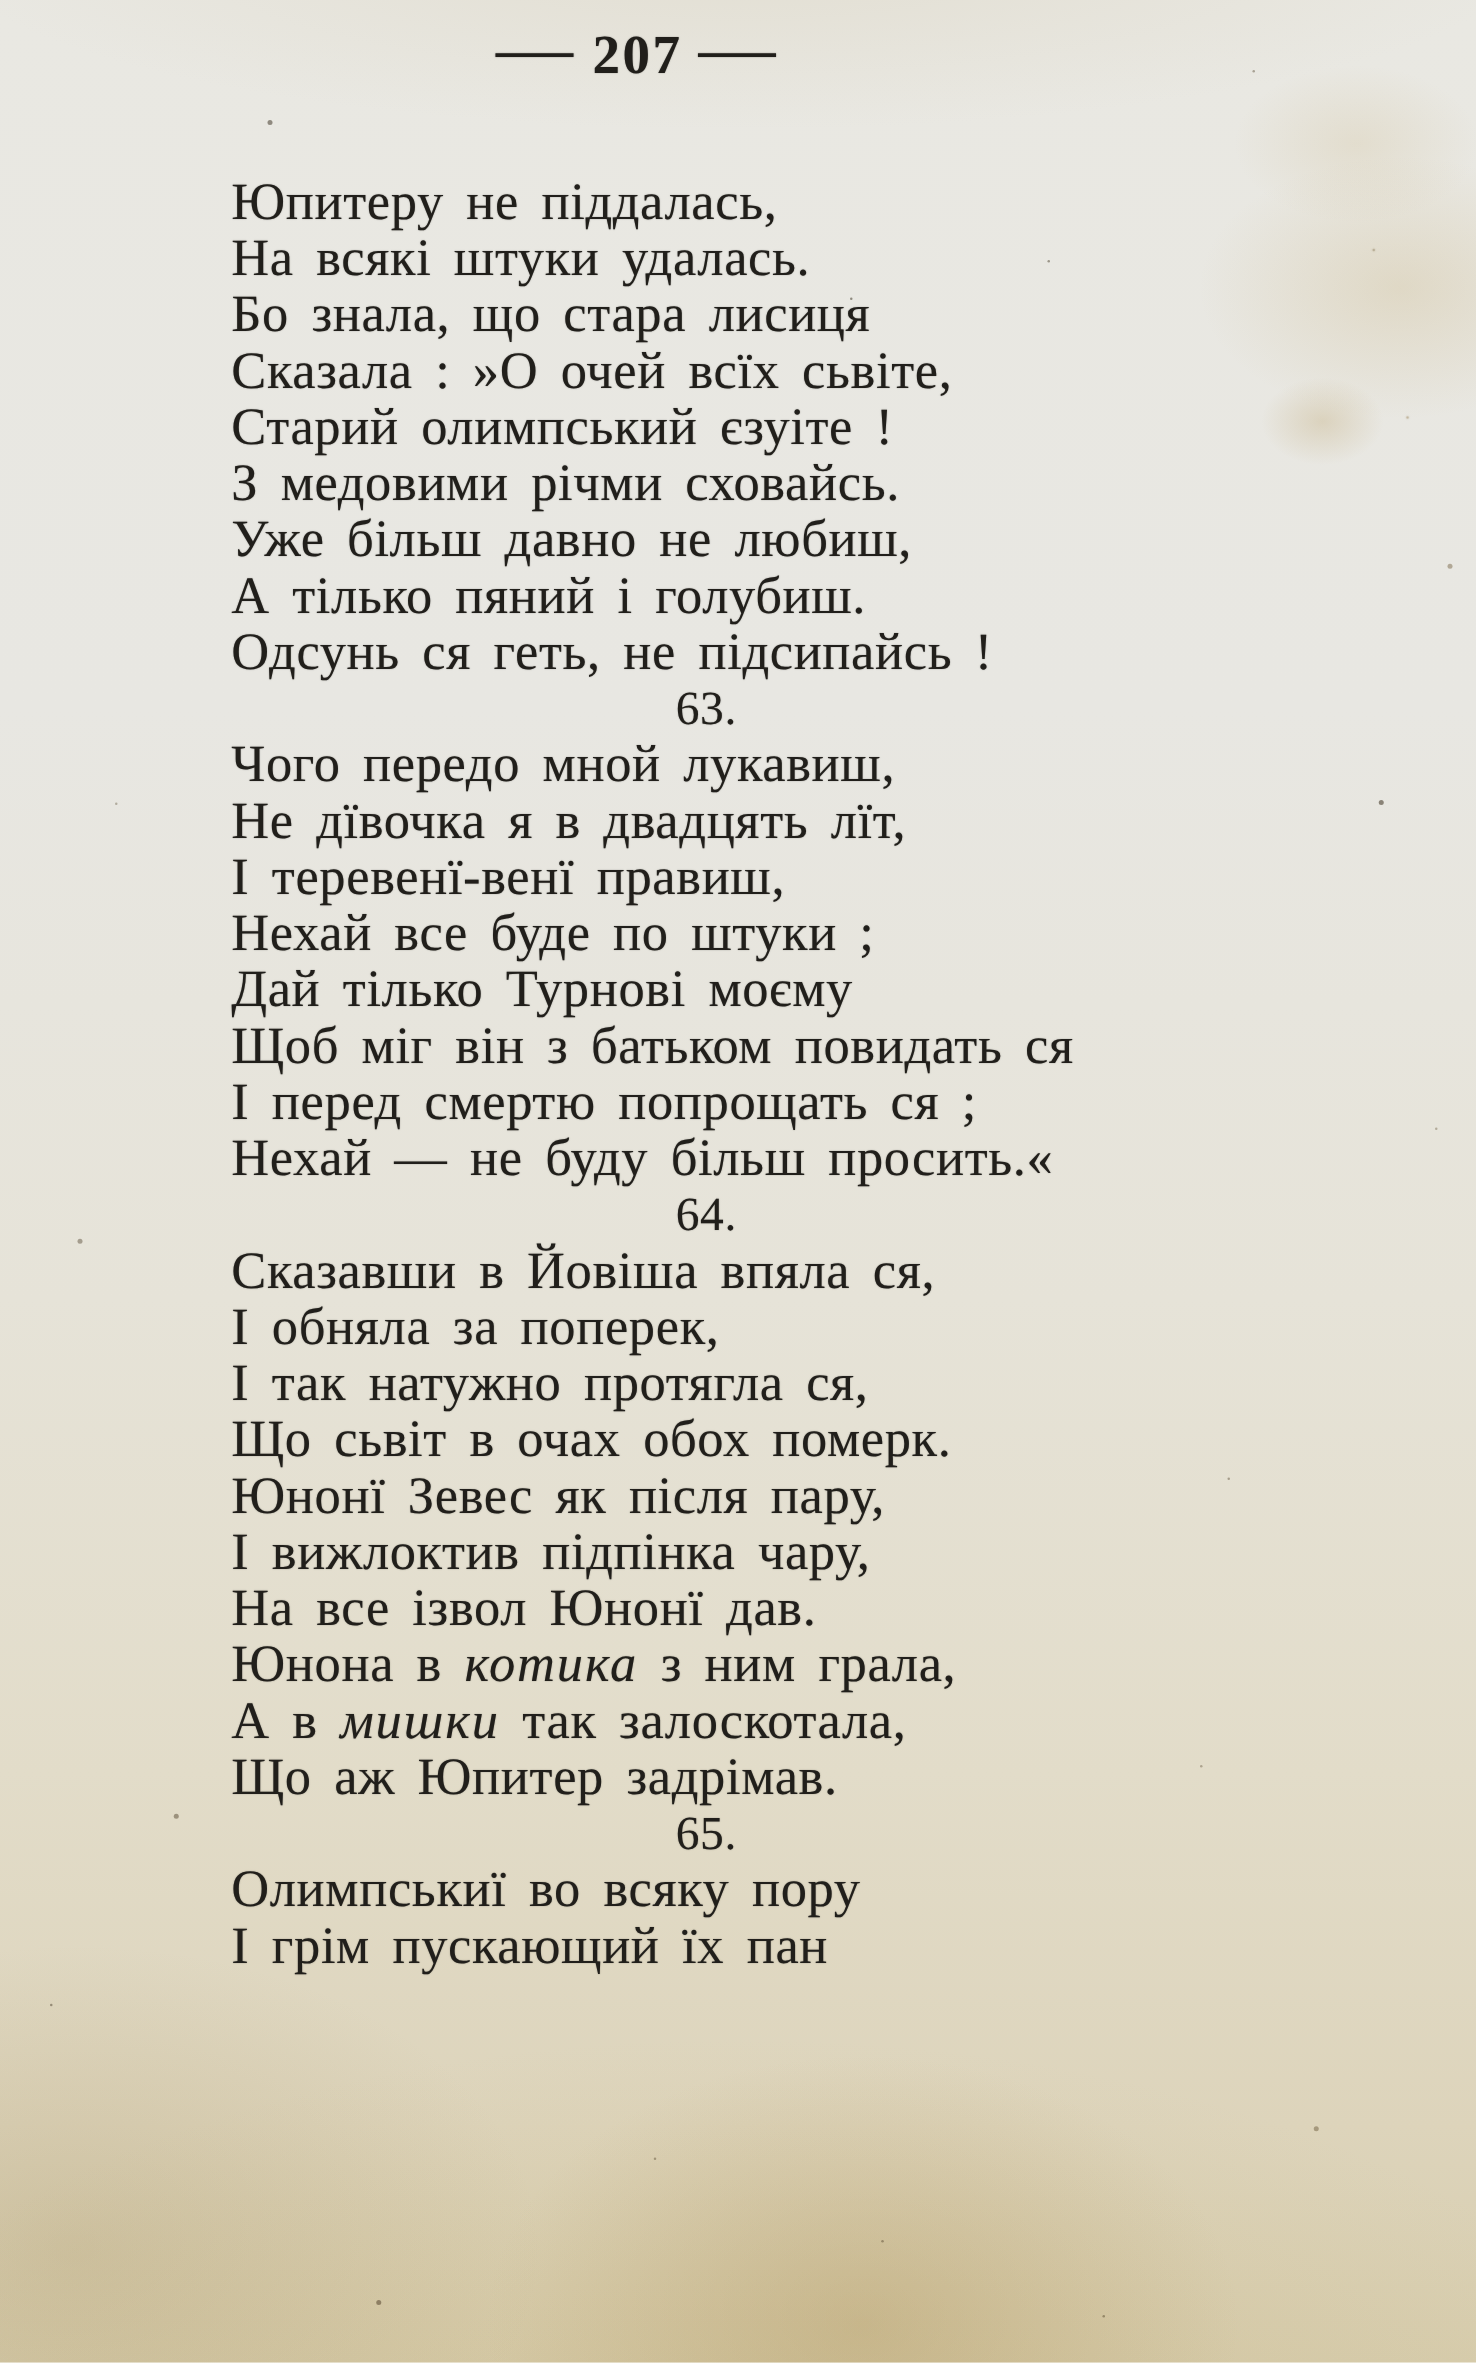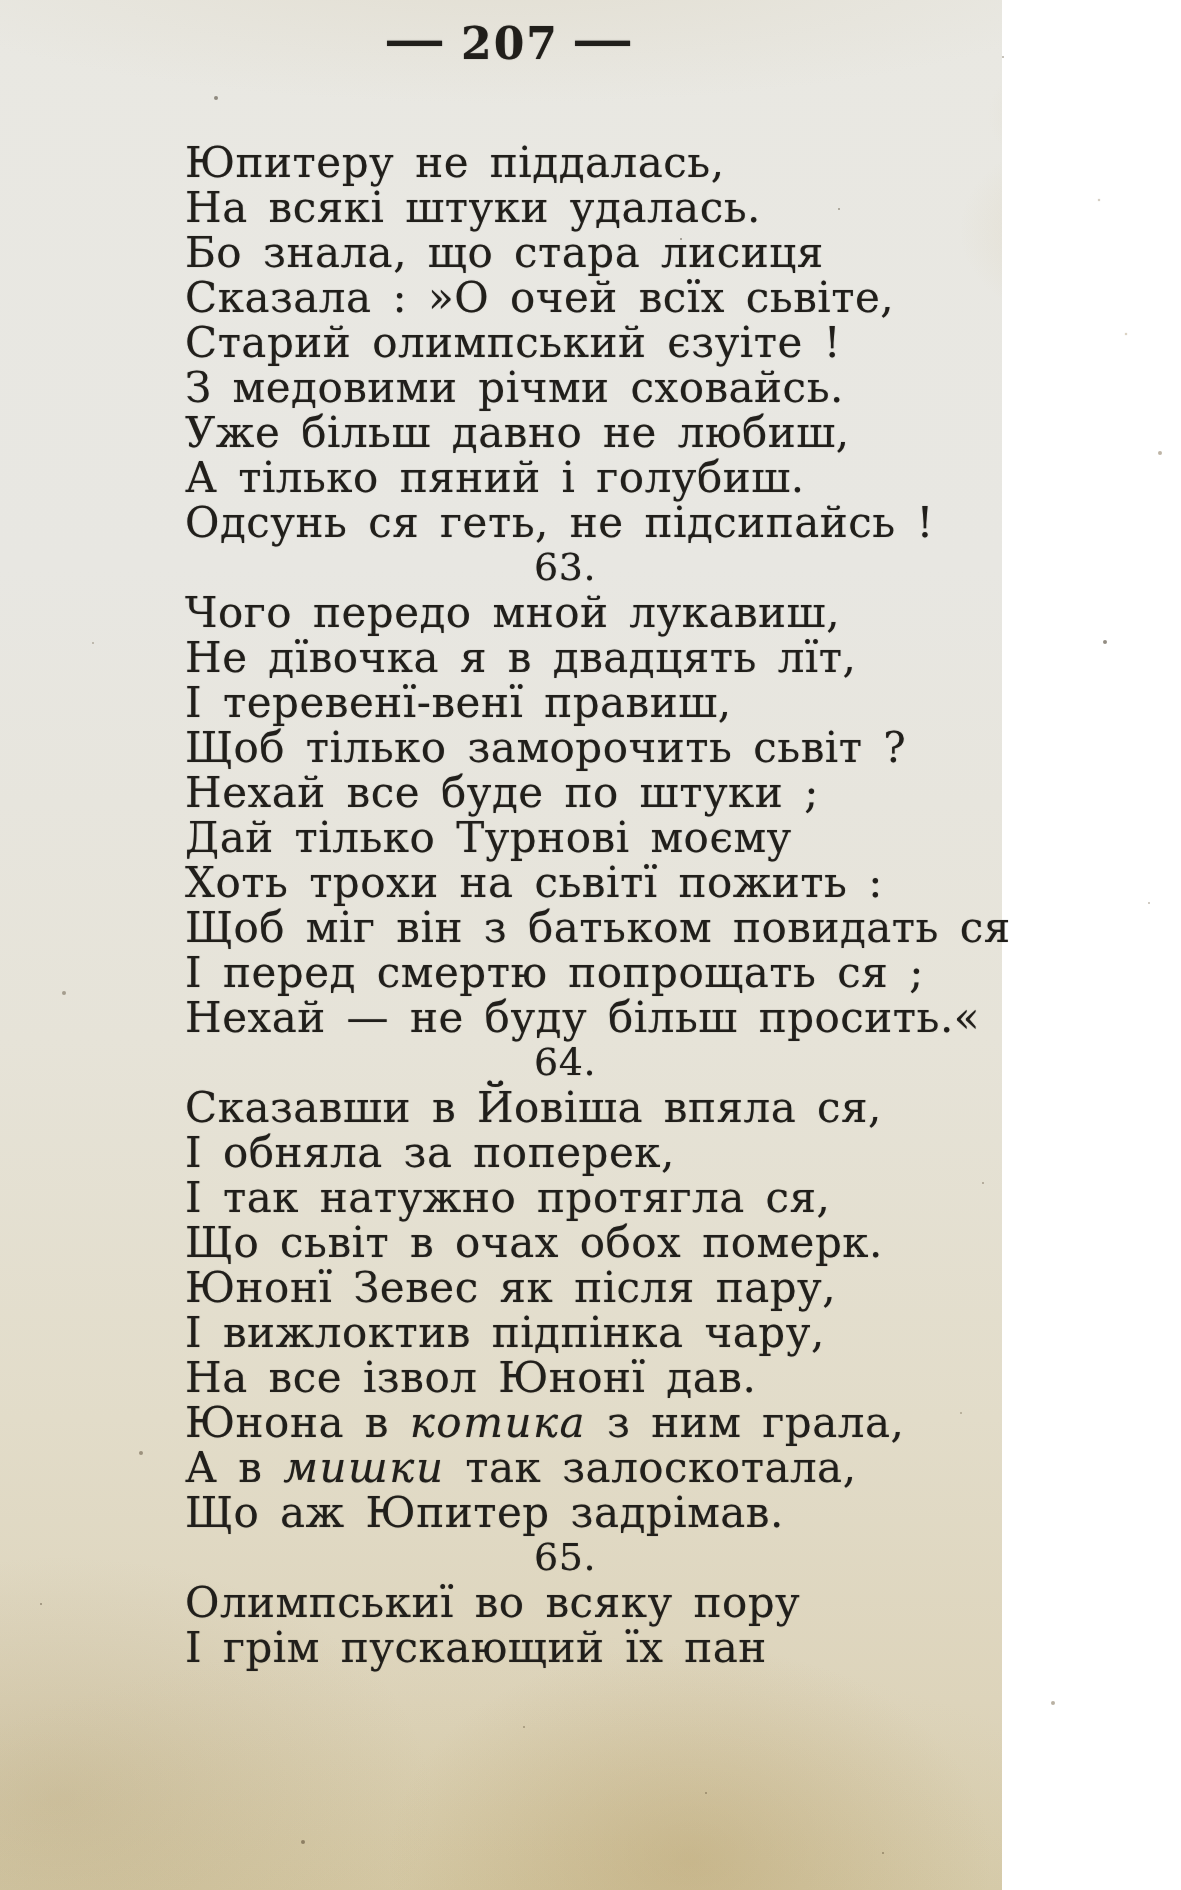--- a/index.html
+++ b/index.html
@@ -6,34 +6,35 @@
     margin: 0;
     padding: 0;
     width: 1181px;
     height: 1890px;
     overflow: hidden;
     font-family: "DejaVu Serif", "Liberation Serif", serif;
   }
   .page {
     position: absolute;
     left: 0; top: 0;
-    width: 1002px;
+    width: 1181px;
     height: 1890px;
     color: #211f1b;
     background:
       
       radial-gradient(ellipse 230px 150px at 1120px 230px, rgba(186,155,84,0.20), rgba(186,155,84,0) 70%),
       radial-gradient(ellipse 140px 90px  at 1085px 115px, rgba(186,155,84,0.14), rgba(186,155,84,0) 70%),
       radial-gradient(ellipse 70px 50px   at 1058px 337px, rgba(170,135,60,0.22), rgba(170,135,60,0) 70%),
       radial-gradient(ellipse 420px 300px at 690px 1860px, rgba(165,135,72,0.28), rgba(165,135,72,0) 72%),
       radial-gradient(ellipse 520px 340px at 60px 1800px,  rgba(150,125,70,0.20), rgba(150,125,70,0) 72%),
       radial-gradient(ellipse 1100px 600px at 50% 110%,    rgba(193,168,106,0.30), rgba(193,168,106,0) 75%),
       radial-gradient(ellipse 800px 180px at 50% -40px,    rgba(205,192,160,0.25), rgba(205,192,160,0) 80%),
       
       linear-gradient(180deg, #e9e8e2 0%, #e8e7e2 30%, #e6e3d8 55%, #e2dcc9 75%, #ddd4bb 90%, #d7cdae 100%);
+    font-family: Liberation Serif, serif;
   }
   
   .specks {
     position: absolute;
     left: 0; top: 0;
     width: 2px; height: 2px;
     border-radius: 50%;
     background: transparent;
     box-shadow:
       215px 97px 0 1px rgba(70,60,45,0.55),
@@ -119,24 +120,22 @@
       <div class="poem-line"><span>Сказала : »О очей всїх сьвіте,</span></div>
       <div class="poem-line"><span>Старий олимпський єзуіте !</span></div>
       <div class="poem-line"><span>З медовими річми сховайсь.</span></div>
       <div class="poem-line"><span>Уже більш давно не любиш,</span></div>
       <div class="poem-line"><span>А тілько пяний і голубиш.</span></div>
       <div class="poem-line"><span>Одсунь ся геть, не підсипайсь !</span></div>
       <div class="stanza-number">63.</div>
       <div class="poem-line"><span>Чого передо мной лукавиш,</span></div>
       <div class="poem-line"><span>Не дївочка я в двадцять лїт,</span></div>
       <div class="poem-line"><span>І теревенї-венї правиш,</span></div>
-      <div class="poem-line"><span>Щоб тілько заморочить сьвіт ?</span></div>
       <div class="poem-line"><span>Нехай все буде по штуки ;</span></div>
       <div class="poem-line"><span>Дай тілько Турнові моєму</span></div>
-      <div class="poem-line"><span>Хоть трохи на сьвітї пожить :</span></div>
       <div class="poem-line"><span>Щоб міг він з батьком повидать ся</span></div>
       <div class="poem-line"><span>І перед смертю попрощать ся ;</span></div>
       <div class="poem-line"><span>Нехай — не буду більш просить.«</span></div>
       <div class="stanza-number">64.</div>
       <div class="poem-line"><span>Сказавши в Йовіша впяла ся,</span></div>
       <div class="poem-line"><span>І обняла за поперек,</span></div>
       <div class="poem-line"><span>І так натужно протягла ся,</span></div>
       <div class="poem-line"><span>Що сьвіт в очах обох померк.</span></div>
       <div class="poem-line"><span>Юнонї Зевес як після пару,</span></div>
       <div class="poem-line"><span>І вижлоктив підпінка чару,</span></div>

